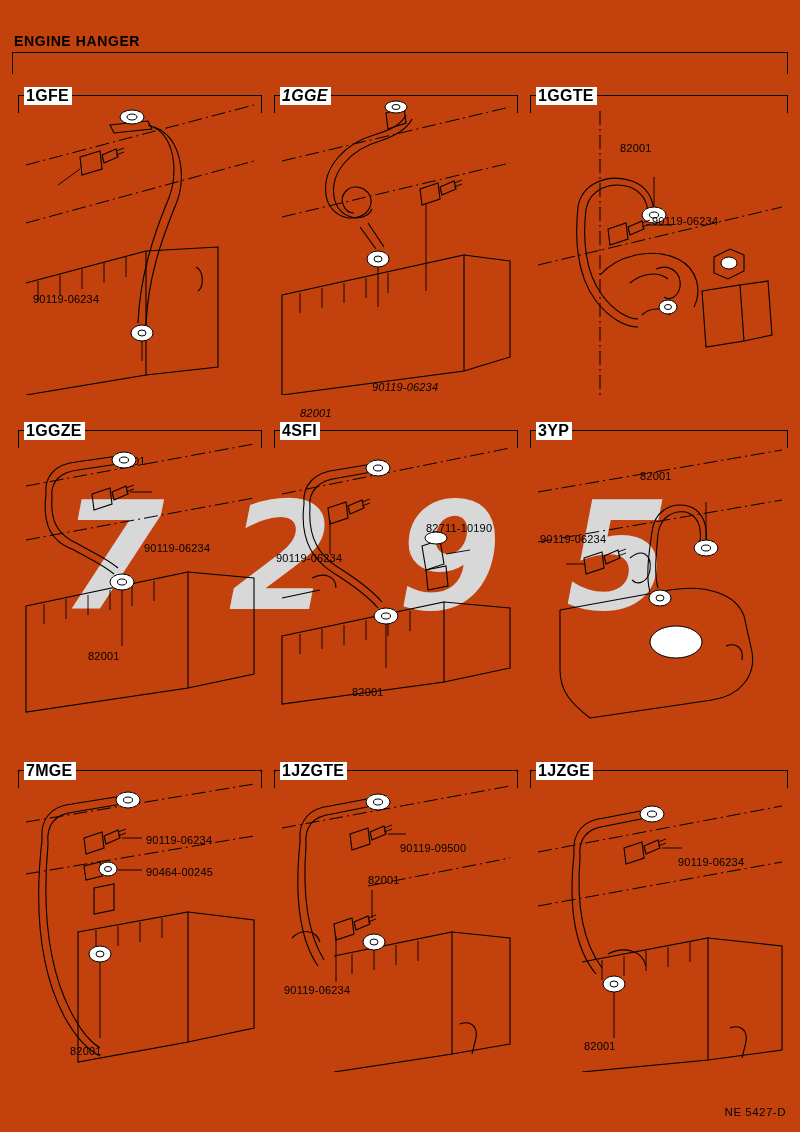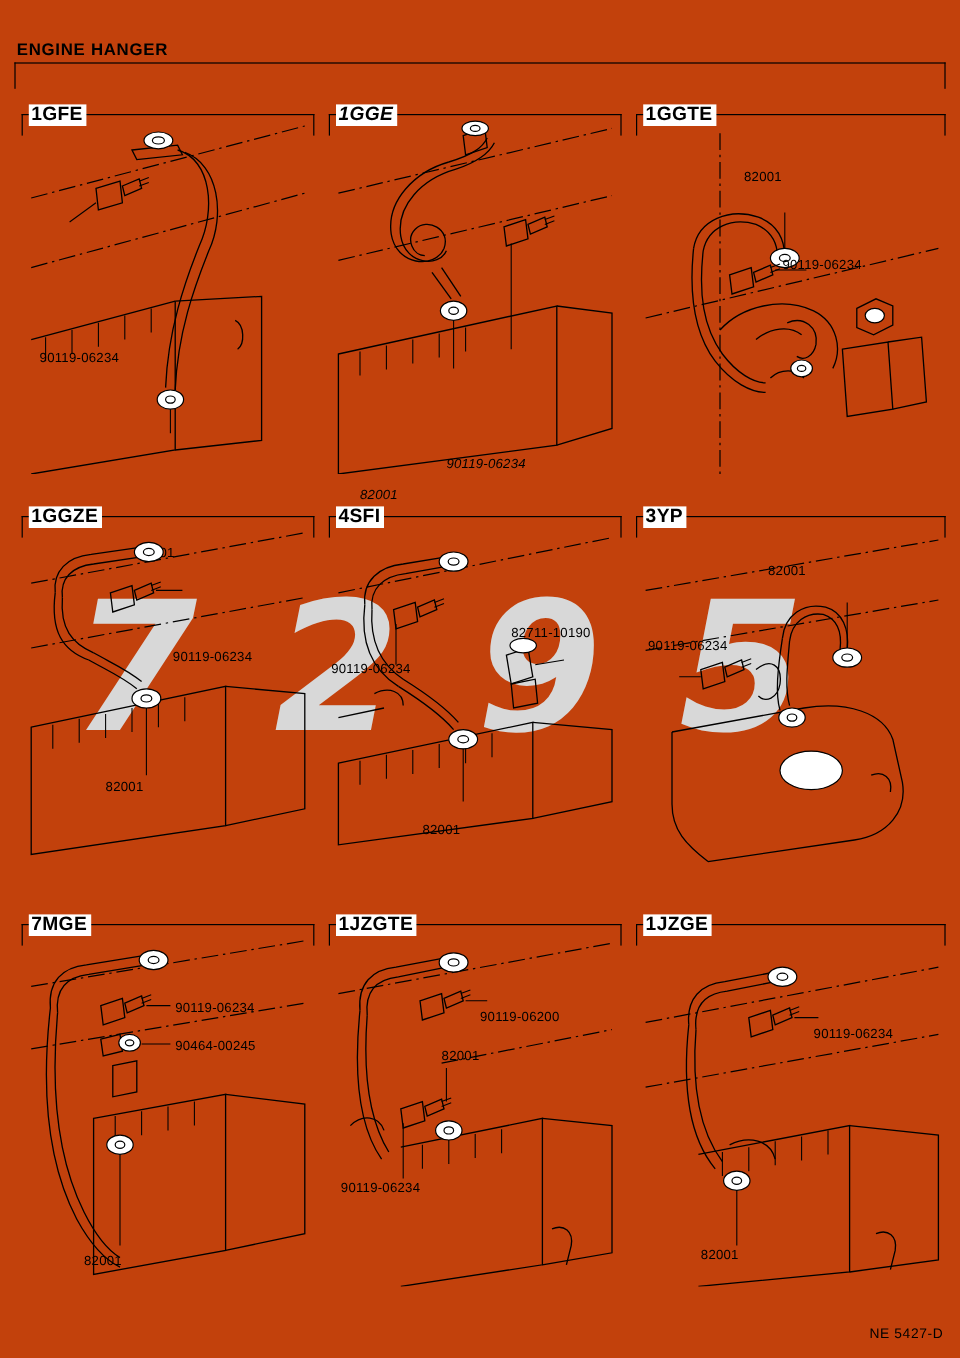--- a/index.html
+++ b/index.html
@@ -386,21 +386,21 @@
       <path class="ln" d="M80 152 L94 146 L96 154 L82 160 Z"></path>
       <path class="ln-thin" d="M94 148 L102 145 M94 152 L102 149"></path>
       <ellipse class="fillw" cx="100" cy="172" rx="11" ry="8"></ellipse>
       <ellipse class="fillw" cx="100" cy="172" rx="4" ry="3"></ellipse>
       <path class="ln" d="M18 168 C28 158 42 160 46 172"></path>
       <path class="ln" d="M186 254 C196 250 204 256 202 268 L198 284"></path>
       <path class="ln-lead" d="M114 64 L132 64"></path>
       <path class="ln-lead" d="M62 166 L62 212"></path>
       <path class="ln-lead" d="M98 148 L98 120"></path>
     </svg>
-    <div class="callout" style="left:126px; top:80px;">90119-06200</div>
+    <div class="callout" style="left:126px; top:80px;">90119-09500</div>
     <div class="callout" style="left:94px; top:112px;">82001</div>
     <div class="callout" style="left:10px; top:222px;">90119-06234</div>
   </div>
 
   <div class="panel" style="left:530px; top:762px; width:258px; height:310px;">
     <div class="panel-label">1JZGE</div>
     <div class="panel-box"></div>
     <svg class="panel-art" width="258" height="302" viewBox="0 0 258 302">
       <path class="ln-dash" d="M8 82 L252 36"></path>
       <path class="ln-dash" d="M8 136 L252 92"></path>

